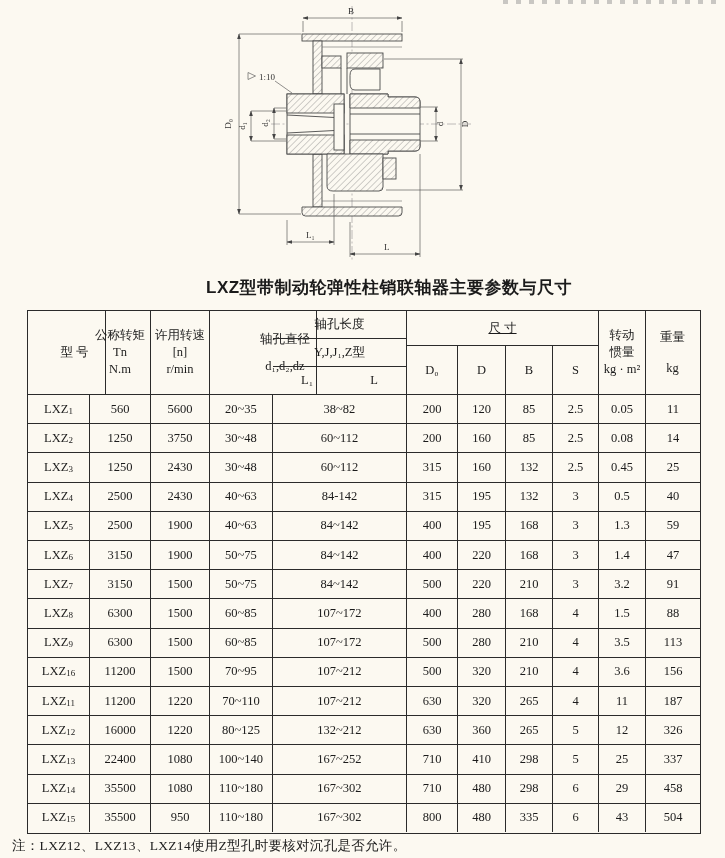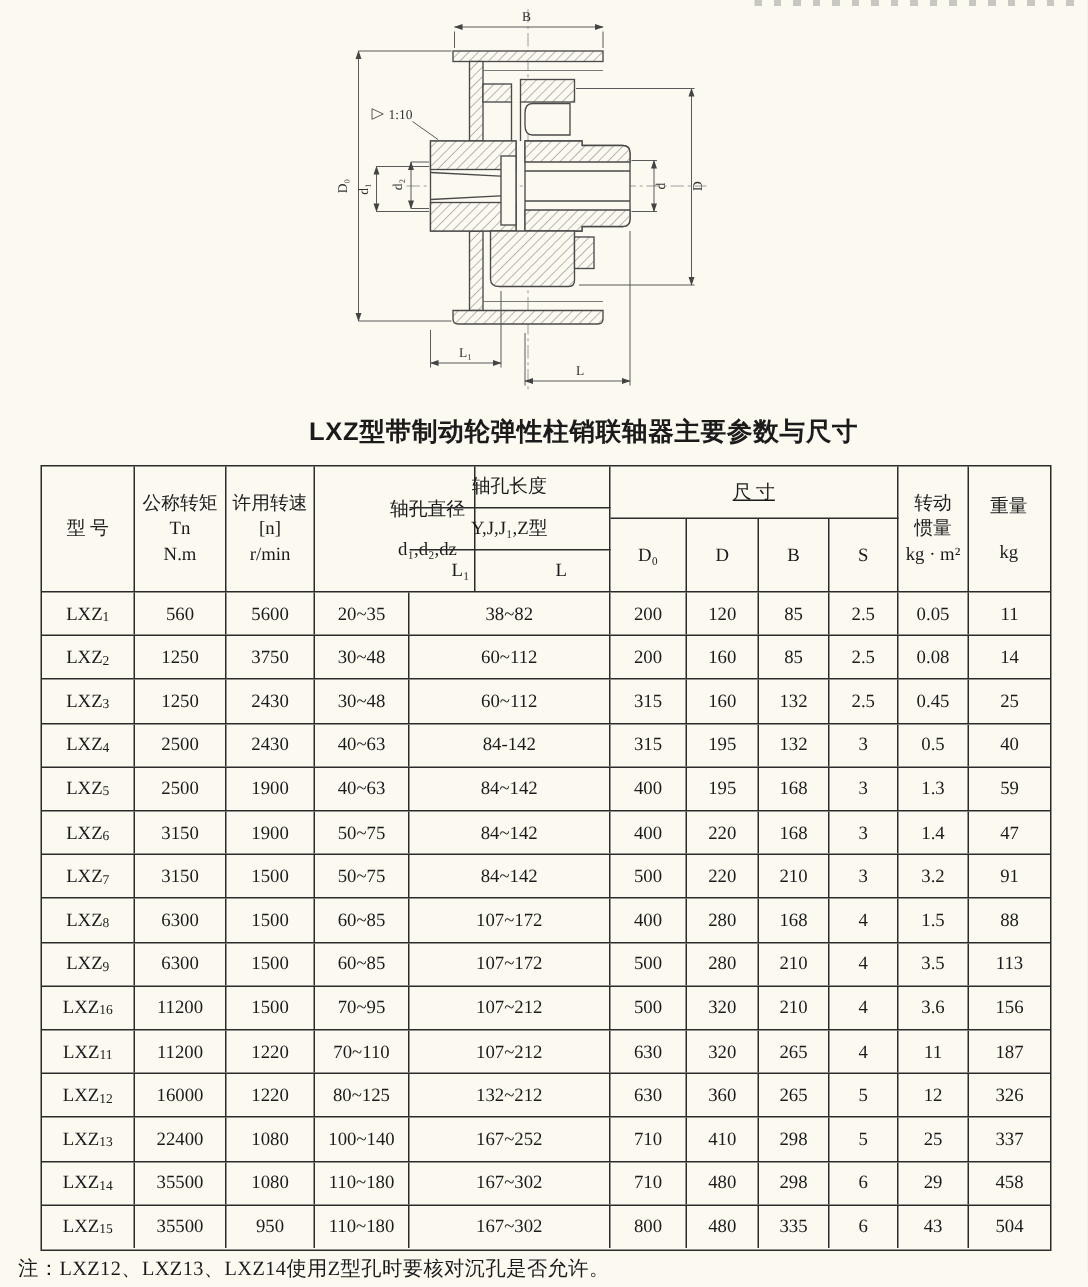--- a/index.html
+++ b/index.html
@@ -144,21 +144,21 @@
     <line class="dim" x1="175" y1="222" x2="175" y2="257"></line>
     <line class="dim" x1="245" y1="154" x2="245" y2="257"></line>
     <text class="dimtxt" x="209" y="250">L</text>
   </svg>
 
   <div id="title">LXZ型带制动轮弹性柱销联轴器主要参数与尺寸</div>
   <div id="unit">mm</div>
 
   <div id="spec-table">
     <div id="thead">
-      <div class="hcell br" style="left:0;top:0;width:62px;height:83px;">型  号</div>
+      <div class="hcell br" style="left:16px;top:0;width:62px;height:83px;">型  号</div>
       <div class="hcell br" style="left:62px;top:0;width:61px;height:83px;">
         <span>公称转矩Tn</span>
         <span>N.m</span>
       </div>
       <div class="hcell br" style="left:123px;top:0;width:59px;height:83px;">
         <span>许用转速</span>
         <span>[n]</span>
         <span>r/min</span>
       </div>
       <div class="hcell br" style="left:182px;top:0;width:63px;height:83px;margin-left:44px;">

